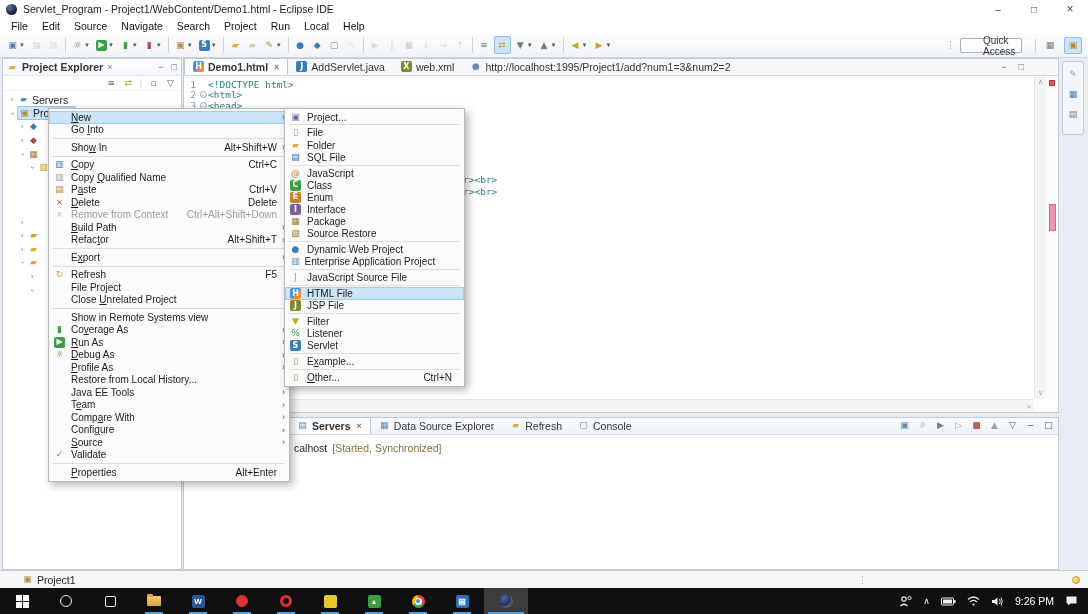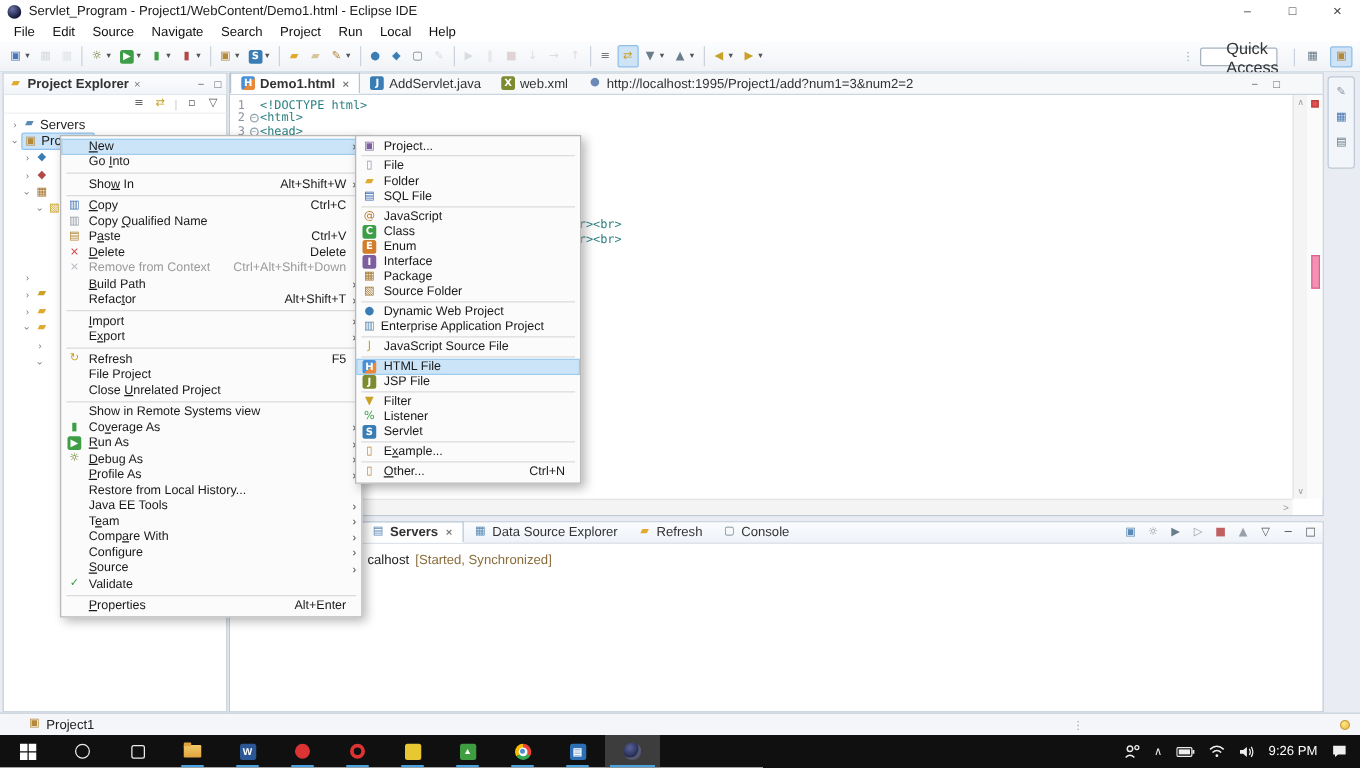--- a/index.html
+++ b/index.html
@@ -27,21 +27,21 @@
   .toolbar { position:absolute; left:0; top:33px; width:100%; height:25px;
              background:linear-gradient(#fdfdfe,#f0f3f7); border-bottom:1px solid #ccd5e0;
              display:flex; align-items:center; padding-left:4px; }
   .tbtn { height:18px; display:inline-flex; align-items:center; padding:0 2px; margin:0 1px; border-radius:2px; }
   .tbtn.active { background:#cfe3f7; border:1px solid #8fbfe8; }
   .tbtn .caret { font-size:6px; color:#555; margin-left:1px; }
   .tbtn.dis { opacity:.45; }
   .tsep { width:1px; height:16px; background:#ccd3dc; margin:0 3px; }
   .qa-box { position:absolute; right:66px; top:5px; width:62px; height:15px; border:1px solid #a8b2be;
             border-radius:2px; background:#fff; display:flex; align-items:center; justify-content:center;
-            font-size:13px; color:#333;padding-left:22px; }
+            font-size:10px; color:#333;padding-left:22px; }
   .qa-dots { position:absolute; right:132px; top:7px; color:#9aa3ad; font-size:9px; letter-spacing:1px;}
   .persp { position:absolute; right:6px; top:4px; display:flex; gap:5px; align-items:center; }
   .persp .pbtn { width:18px; height:17px; display:flex; align-items:center; justify-content:center; border-radius:2px; }
   .persp .pbtn.active { background:#cfe3f7; border:1px solid #8fbfe8; }
   .persp .psep { width:1px; height:14px; background:#ccd3dc; }
 
   .workspace { position:absolute; left:0; top:58px; width:100%; height:513px; background:#e9edf3; }
 
   
   .icn { display:inline-flex; width:11px; height:11px; min-width:11px; align-items:center; justify-content:center;
@@ -594,26 +594,20 @@
       </div>
       <div class="mitem">
         <span class="micol"></span>
         <span class="mlabel">Refac<u>t</u>or</span>
         <span class="mshort">Alt+Shift+T</span>
         <span class="marrow">›</span>
       </div>
       <div class="msep"></div>
       <div class="mitem">
         <span class="micol"></span>
-        <span class="mlabel"><u>I</u>mport</span>
-        <span class="mshort"></span>
-        <span class="marrow">›</span>
-      </div>
-      <div class="mitem">
-        <span class="micol"></span>
         <span class="mlabel">E<u>x</u>port</span>
         <span class="mshort"></span>
         <span class="marrow">›</span>
       </div>
       <div class="msep"></div>
       <div class="mitem">
         <span class="micol">
           <span class="icn" style="color: rgb(201, 162, 39);">↻</span>
         </span>
         <span class="mlabel">Refresh</span>
@@ -794,21 +788,21 @@
           <span class="icn" style="color: rgb(165, 117, 47);">▦</span>
         </span>
         <span class="mlabel">Package</span>
         <span class="mshort"></span>
         <span class="marrow"></span>
       </div>
       <div class="mitem">
         <span class="micol">
           <span class="icn" style="color: rgb(165, 117, 47);">▧</span>
         </span>
-        <span class="mlabel">Source Folder</span>
+        <span class="mlabel">Source Restore</span>
         <span class="mshort"></span>
         <span class="marrow"></span>
       </div>
       <div class="msep"></div>
       <div class="mitem">
         <span class="micol">
           <span class="icn" style="color: rgb(58, 125, 181);">●</span>
         </span>
         <span class="mlabel">Dynamic Web Project</span>
         <span class="mshort"></span>

